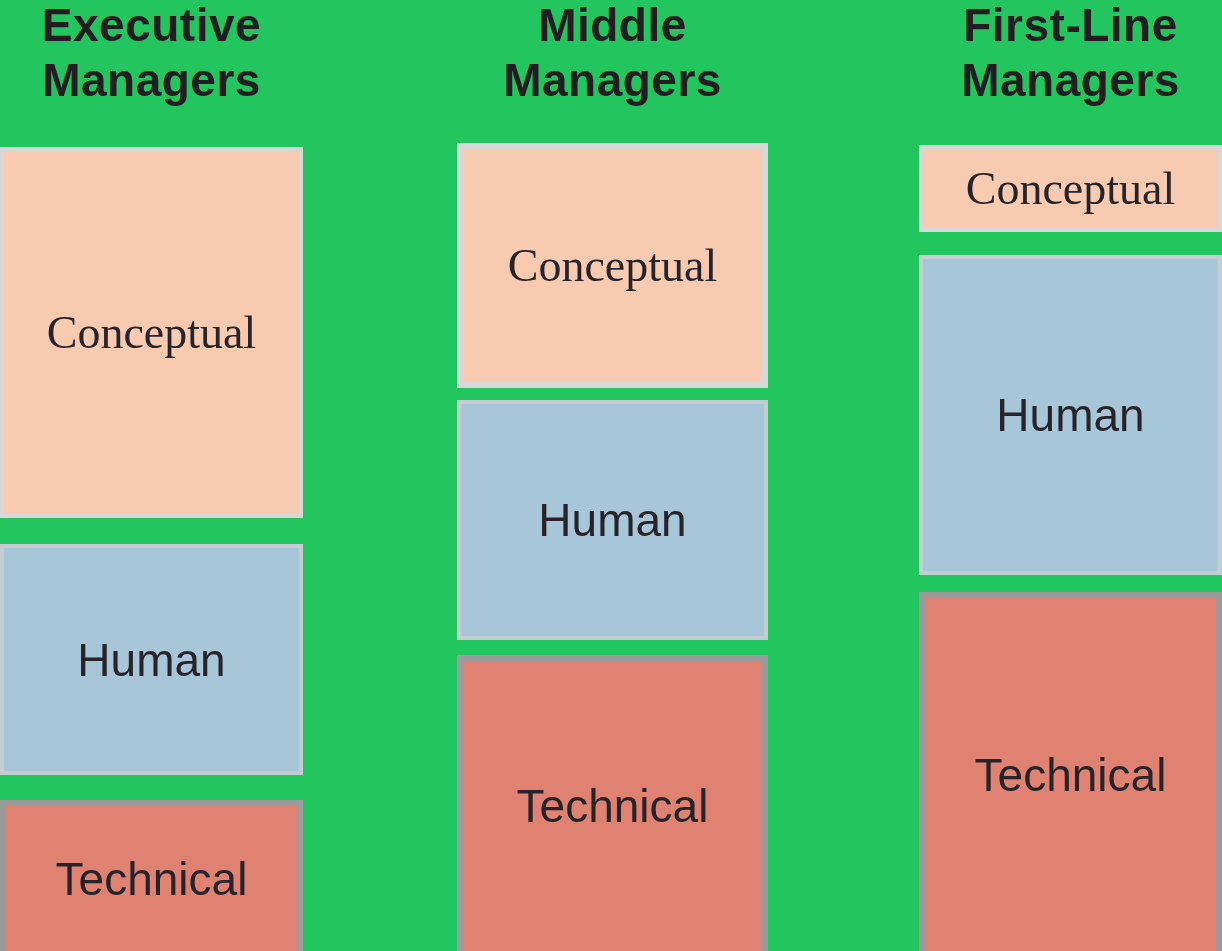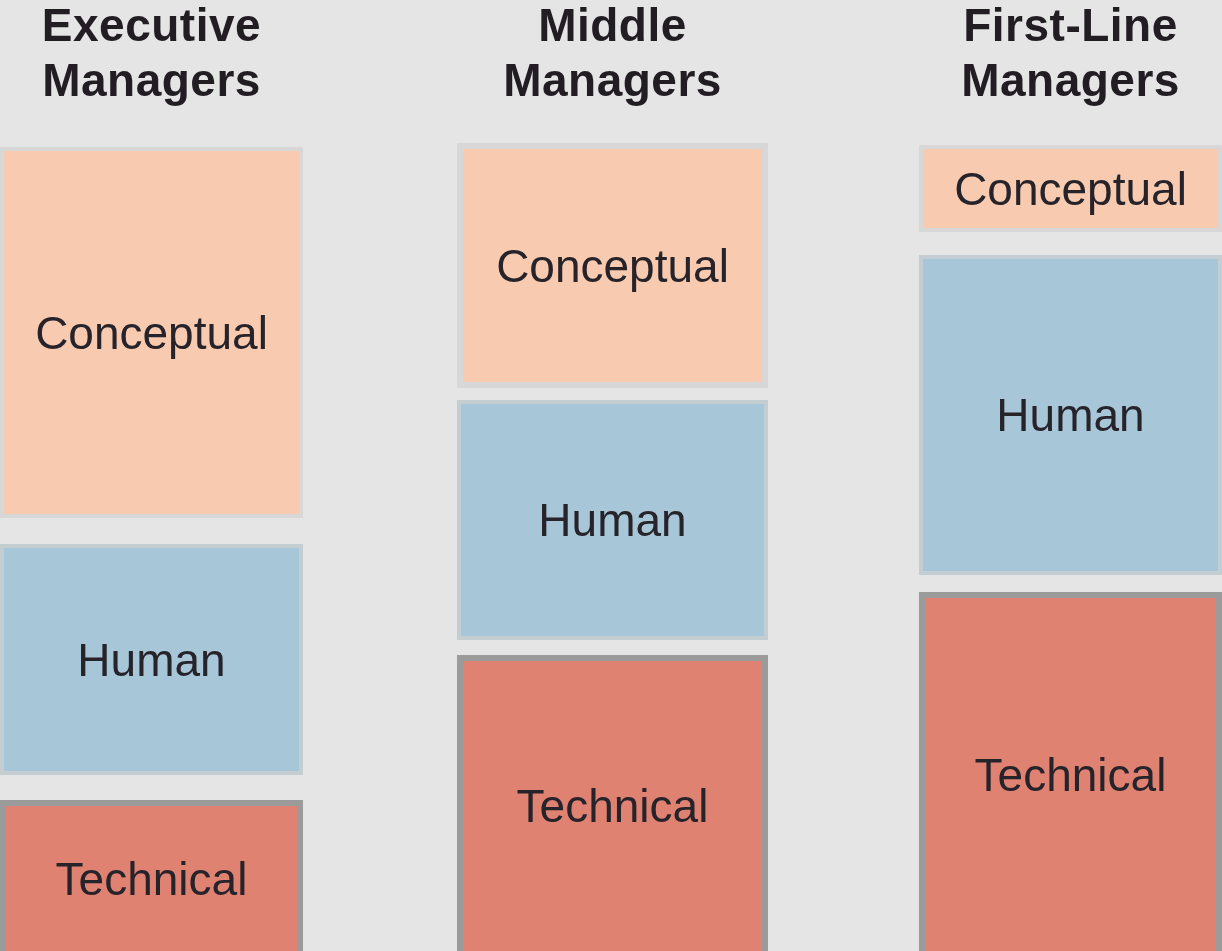--- a/index.html
+++ b/index.html
@@ -4,21 +4,21 @@
 <style>
   html, body {
     margin: 0;
     padding: 0;
     background: #ffffff;
   }
   .canvas {
     position: relative;
     width: 1222px;
     height: 951px;
-    background: #e5e5e5;
+    background: #22c55e;
     overflow: hidden;
     font-family: "Liberation Sans", "DejaVu Sans", sans-serif;
     color: #27232a;
   }
   .col-header {
     position: absolute;
     top: -2px;
     text-align: center;
     font-size: 46px;
     font-weight: 800;
@@ -34,21 +34,21 @@
   .box {
     position: absolute;
     box-sizing: border-box;
     display: flex;
     align-items: center;
     justify-content: center;
     font-size: 46px;
     font-weight: 400;
     color: #27232a;
   }
-  .box-conceptual { background: #f8cbb0; border: 4px solid #d7d7d7; }
+  .box-conceptual { background: #f8cbb0; border: 4px solid #d7d7d7; font-family: Liberation Serif, serif; }
   .box-human      { background: #a7c6d8; border: 4px solid #c3cdd2; align-items: center; }
   .box-technical  { background: #e08272; border: 6px solid #9b9b9b; }
 
   
   .c1-conceptual { left: 0px;   top: 147px; width: 303px; height: 371px; }
   .c1-human      { left: 0px;   top: 544px; width: 303px; height: 231px; }
   .c1-technical  { left: 0px;   top: 800px; width: 303px; height: 151px; border-bottom: none; }
 
   
   .c2-conceptual { left: 457px; top: 143px; width: 311px; height: 245px; border-width: 6px; }

